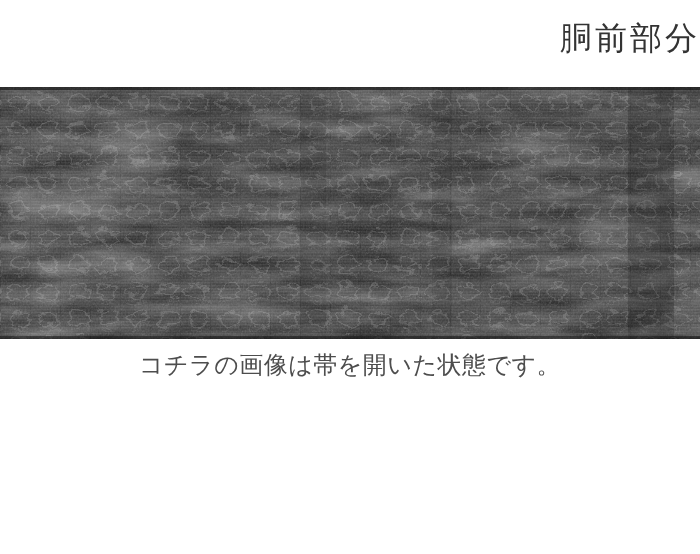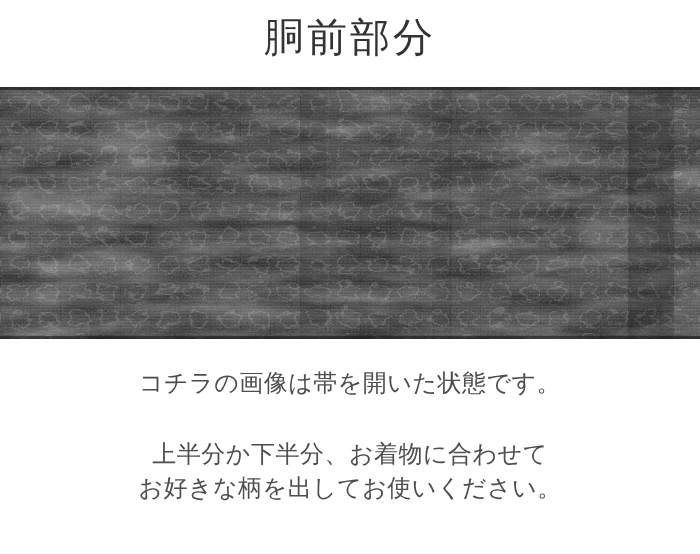--- a/index.html
+++ b/index.html
@@ -11,34 +11,34 @@
   .page {
     position: relative;
     width: 700px; height: 554px;
     overflow: hidden;
     background: #ffffff;
   }
   .title {
     margin: 14px 0 0;
     font-family: "Liberation Serif", serif;
     font-weight: 500;
-    font-size: 40px;
+    font-size: 32px;
     line-height: 48px;
     letter-spacing: 3px;
-    text-align: center;
+    text-align: right;
     color: #333333;
   }
   .fabric {
     margin-top: 25px;
     width: 700px; height: 252px;
     background: #262626;
   }
   .fabric svg { display: block; }
   .para {
-    margin: 27px 0 0;
+    margin: 9px 0 0;
     font-size: 24px;
     line-height: 34px;
     letter-spacing: 0.5px;
     text-align: center;
     color: #4d4d4d;
   }
   .para.second { margin-top: 37px; }
 </style>
 </head>
 <body>
@@ -116,18 +116,14 @@
 
       <rect width="700" height="3" fill="#0f0f0f" opacity="0.55"></rect>
       <rect y="249" width="700" height="3" fill="#0f0f0f" opacity="0.55"></rect>
     </svg>
   </div>
 
   <p class="para">
     <span>コチラの画像は帯を開いた状態です。</span><br>
   </p>
 
-  <p class="para second">
-    <span>上半分か下半分、お着物に合わせて</span><br>
-    <span>お好きな柄を出してお使いください。</span>
-  </p>
 
 </div>
 
 </body></html>

